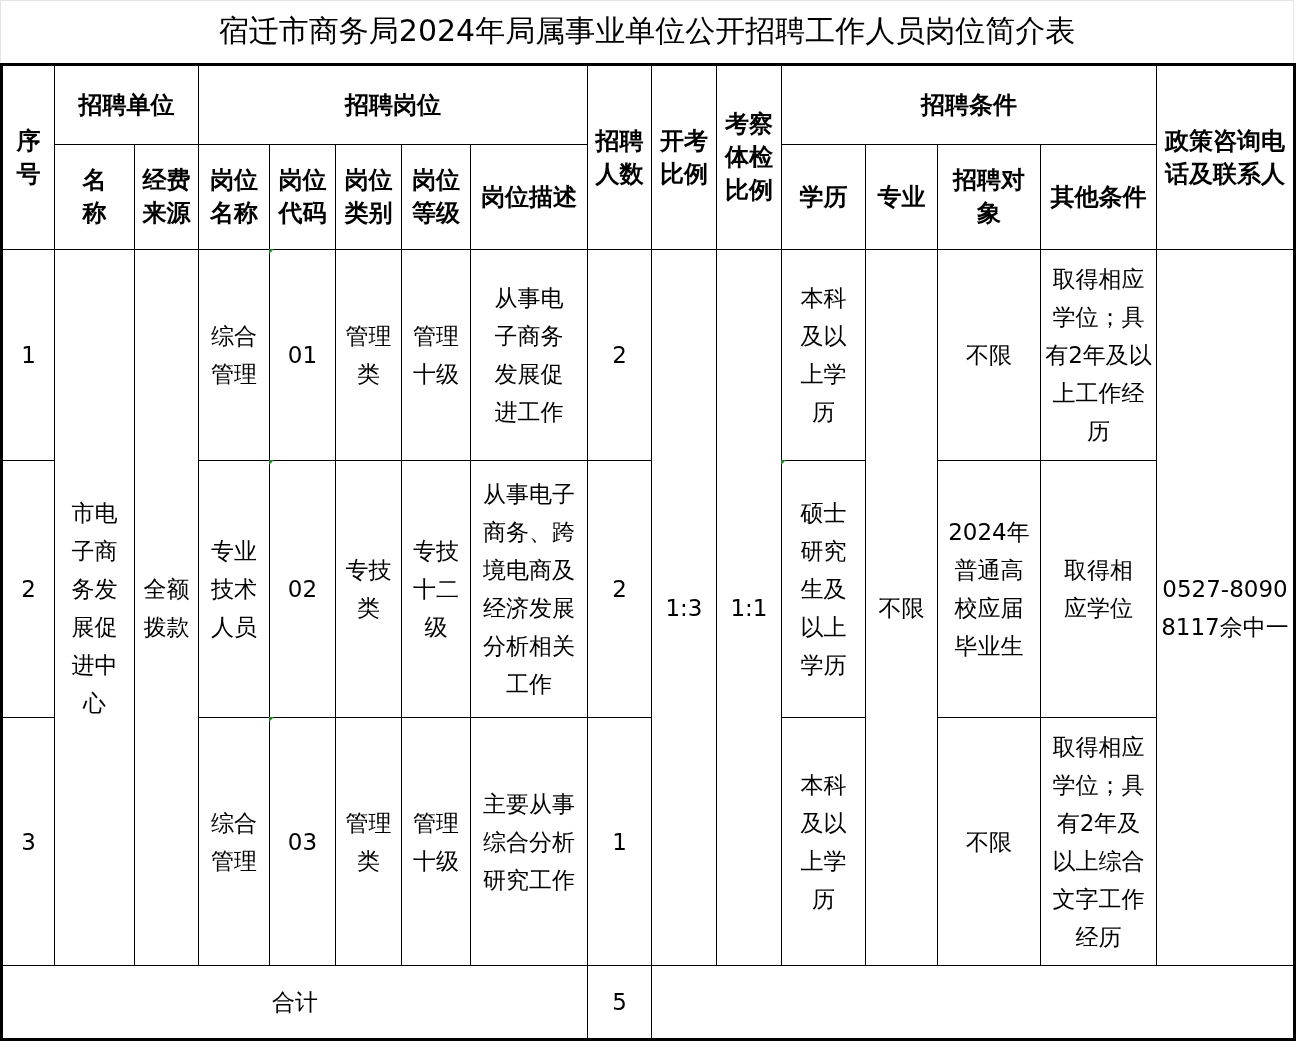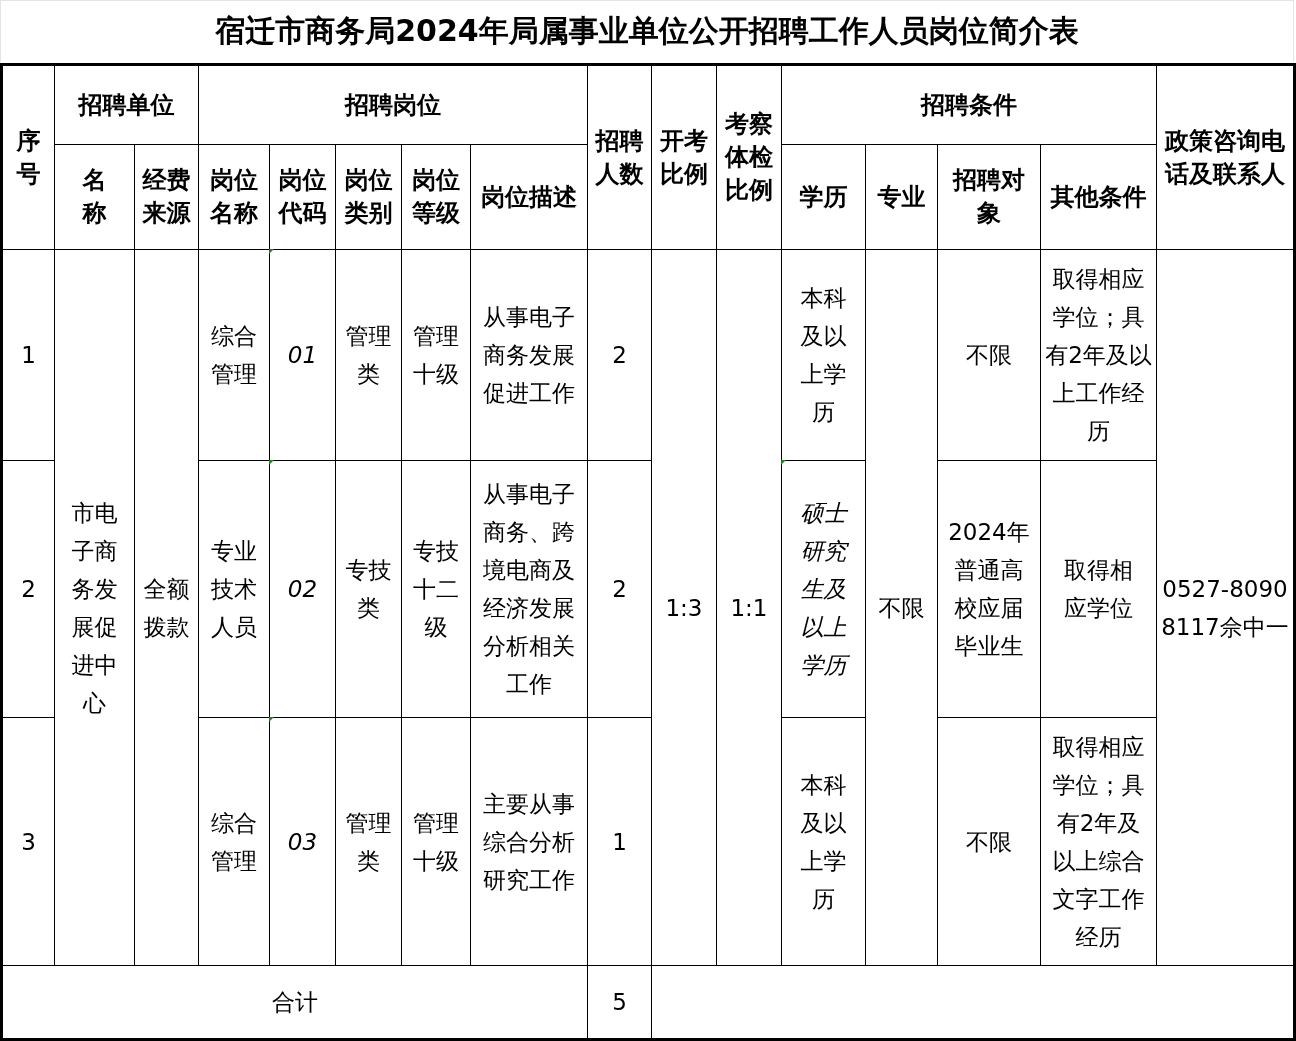--- a/index.html
+++ b/index.html
@@ -1,28 +1,28 @@
 <!DOCTYPE html>
 <html><head>
 <meta charset="utf-8">
 <style>
   html, body { margin:0; padding:0; background:#ffffff; }
   body { width:1296px; height:1041px; position:relative; overflow:hidden;
          font-family:"DejaVu Sans","Liberation Sans",sans-serif; color:#000; }
   .title-bar { position:absolute; left:0; top:0; width:1294px; height:62px;
                border:1px solid #e4e4e4; border-bottom:none; box-sizing:border-box;
                display:flex; align-items:center; justify-content:center; }
-  .title { font-size:30px; font-weight:bold; letter-spacing:0px; }
+  .title { font-size:30px; font-weight:normal; letter-spacing:0px; }
   table.grid { position:absolute; left:0; top:63px; border-collapse:collapse;
                table-layout:fixed; border:3px solid #000; }
   table.grid td { border:1.5px solid #000; text-align:center; vertical-align:middle;
                   padding:0 4px; box-sizing:border-box; font-size:23px; line-height:38px;
                   word-break:break-all; }
   table.grid td.h { font-weight:bold; font-size:24px; line-height:33px; }
-  .marker { position:relative;font-style:italic; }
+  .marker { position:relative; }
   .marker::before { content:""; position:absolute; left:-1px; top:-1px; width:0; height:0;
                     border-top:5px solid #1a8a1a; border-right:5px solid transparent; }
 </style>
 </head>
 <body>
 
 <div class="title-bar">
   <span class="title">宿迁市商务局2024年局属事业单位公开招聘工作人员岗位简介表</span>
 </div>
 
@@ -73,21 +73,21 @@
   </tr>
 
   <tr style="height:211px">
     <td><span>1</span></td>
     <td rowspan="3" style="padding:0 12px"><span>市电子商务发展促进中心</span></td>
     <td rowspan="3"><span>全额拨款</span></td>
     <td style="padding:0 8px"><span>综合管理</span></td>
     <td class="marker"><span>01</span></td>
     <td style="padding:0 8px"><span>管理类</span></td>
     <td style="padding:0 8px"><span>管理十级</span></td>
-    <td style="padding:0 6px"><span>从事电子商务发展促进工作</span></td>
+    <td style="padding:0 18px"><span>从事电子商务发展促进工作</span></td>
     <td><span>2</span></td>
     <td rowspan="3"><span>1:3</span></td>
     <td rowspan="3"><span>1:1</span></td>
     <td style="padding:0 16px"><span>本科及以上学历</span></td>
     <td rowspan="3"><span>不限</span></td>
     <td><span>不限</span></td>
     <td style="padding:0 2px"><span>取得相应学位；具有2年及以上工作经历</span></td>
     <td rowspan="3" style="padding:0 4px"><span>0527-80908117佘中一</span></td>
   </tr>
 

